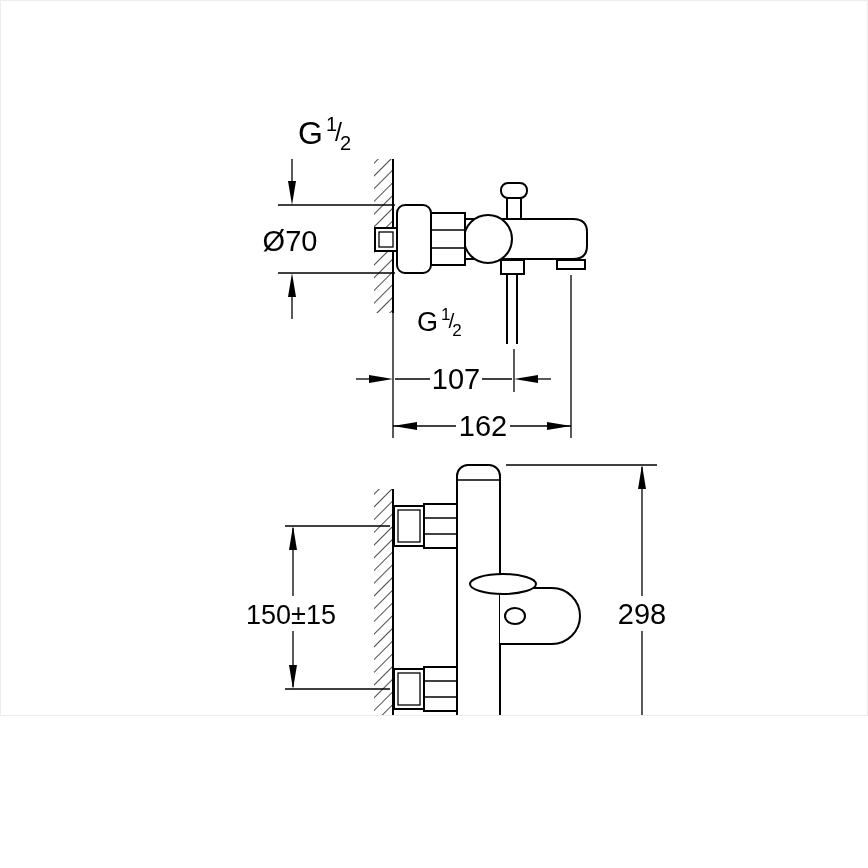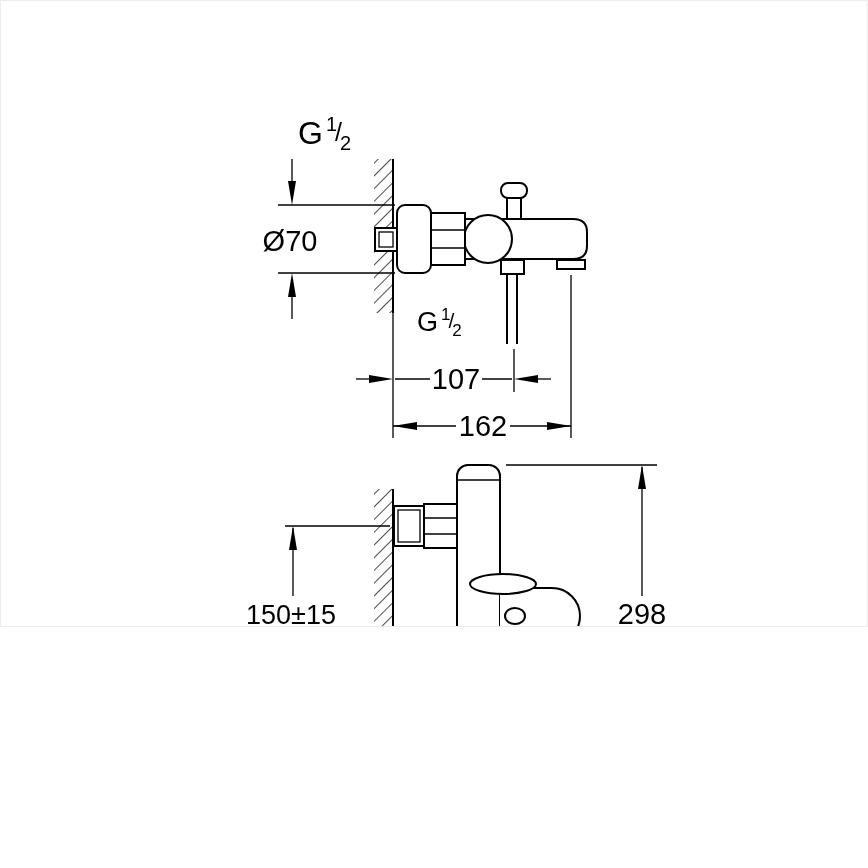--- a/index.html
+++ b/index.html
@@ -1,17 +1,17 @@
 <!DOCTYPE html>
 <html><head>
 <meta charset="utf-8">
 <style>
   html,body{margin:0;padding:0;background:#ffffff;}
   .canvas{
-    width:868px;height:627px;background:#ffffff;
+    width:868px;height:716px;background:#ffffff;
     border:1px solid #ececec;box-sizing:border-box;
     position:relative;overflow:hidden;
   }
   svg{display:block;}
   .dim-text{
     font-family:"Liberation Sans", sans-serif;
     fill:#000000;
   }
   .outline{fill:#ffffff;stroke:#000000;stroke-width:2;}
   .outline-thin{fill:none;stroke:#000000;stroke-width:1.3;}

